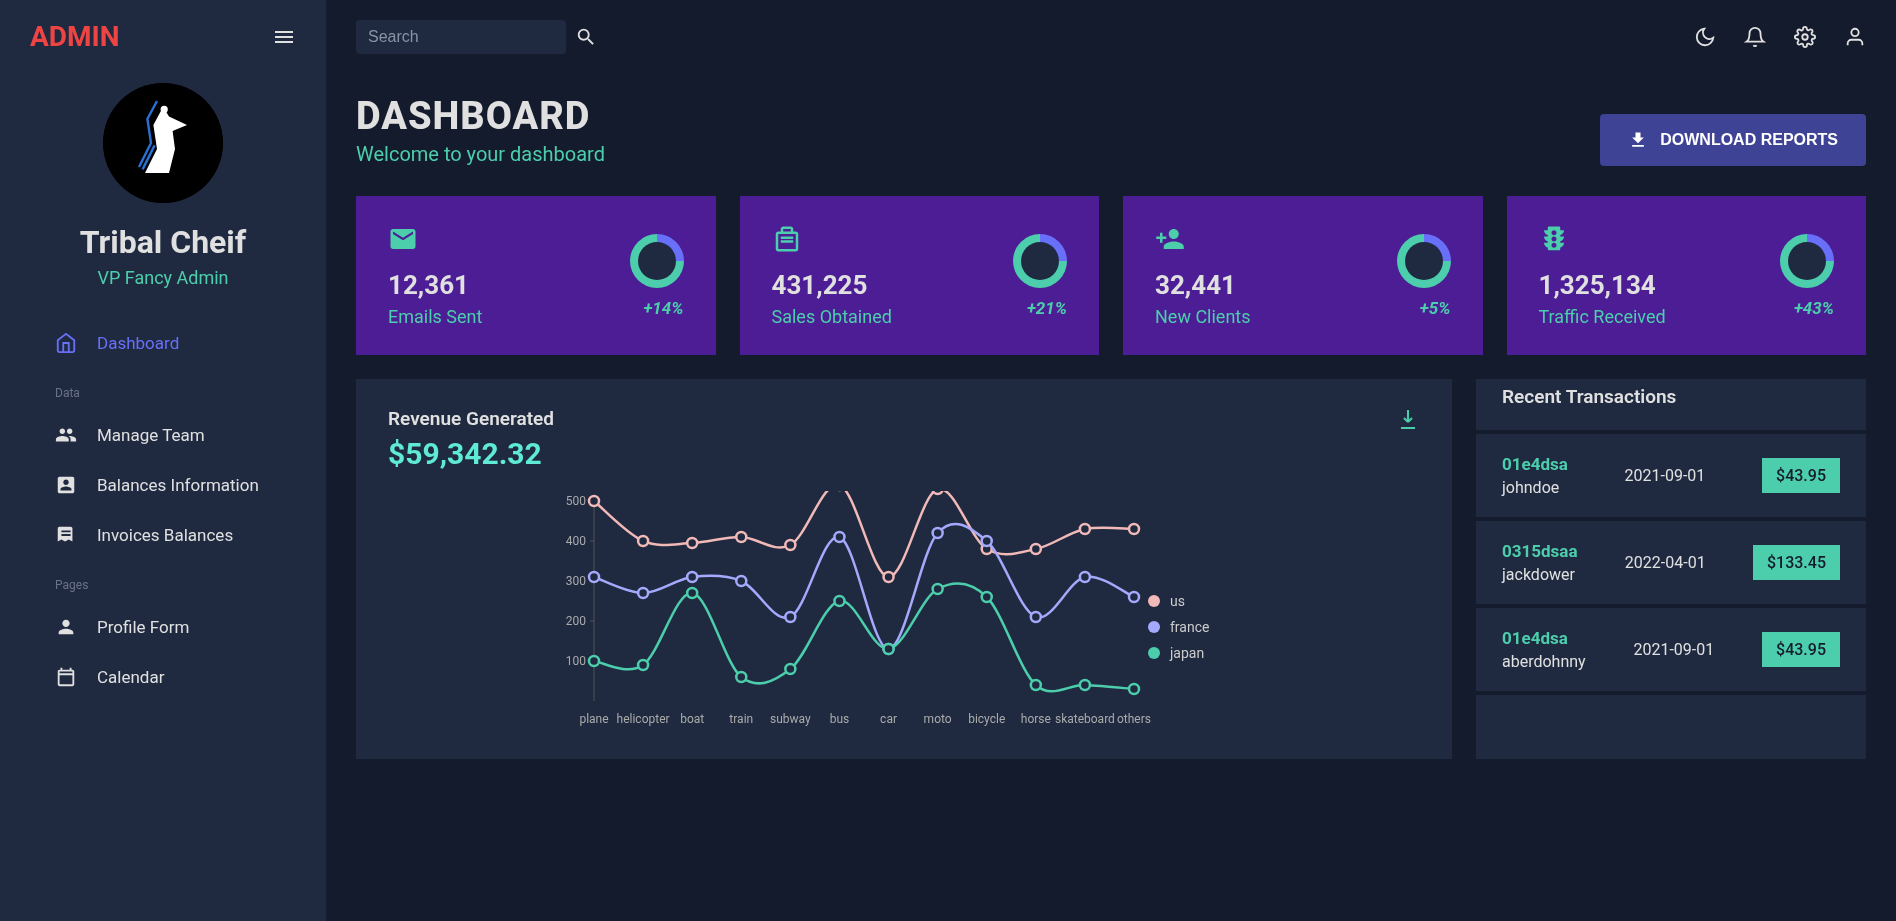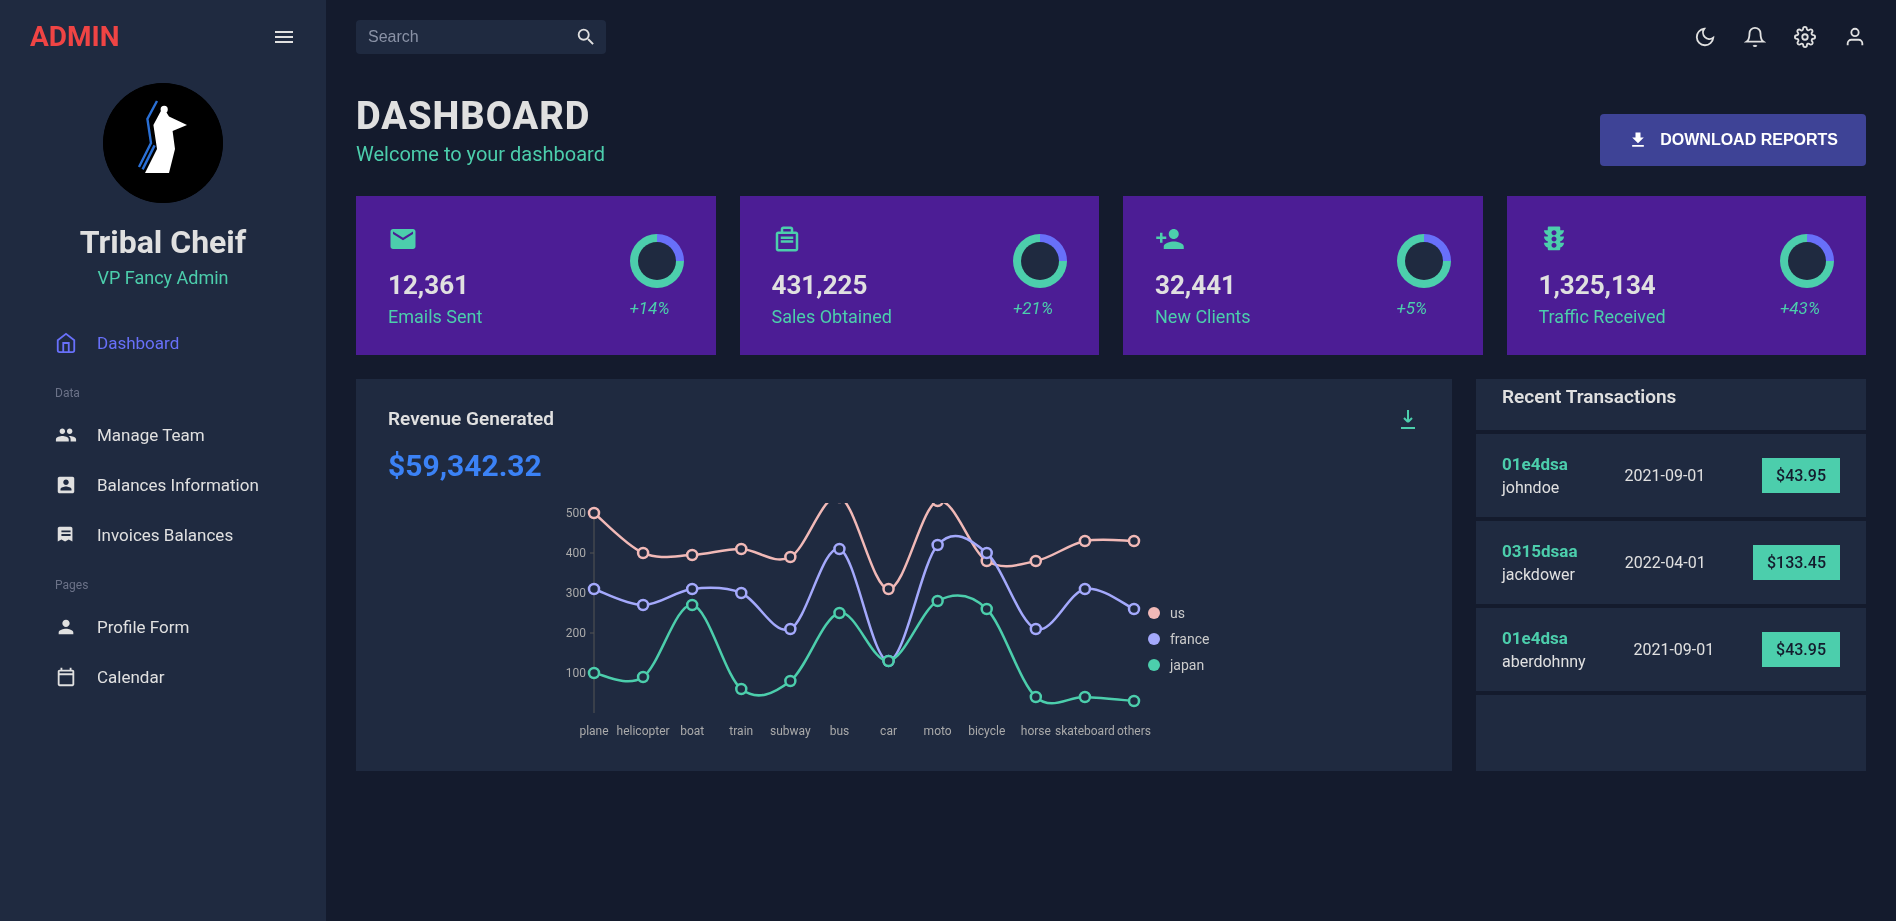--- a/index.html
+++ b/index.html
@@ -16,44 +16,44 @@
 .avatar svg { width: 100%; height: 100%; }
 .profile-name { font-size: 32px; font-weight: 700; color: #e0e0e0; margin-bottom: 6px; }
 .profile-role { font-size: 18px; color: #4cceac; }
 .nav-group-title { color: #6b7288; font-size: 12px; padding: 18px 55px 10px; }
 .nav-item { display: flex; align-items: center; gap: 20px; padding: 14px 55px; color: #e0e0e0; cursor: pointer; font-size: 17px; }
 .nav-item.active { color: #6870fa; }
 .nav-item.active .nav-icon { color: #6870fa; }
 .nav-icon { width: 22px; height: 22px; display: flex; align-items: center; justify-content: center; }
 .main { flex: 1; height: 100%; overflow-y: auto; padding: 20px 30px; }
 .topbar { display: flex; justify-content: space-between; align-items: center; margin-bottom: 40px; }
-.search-wrap { display: flex; align-items: center; background: #1f2a40; border-radius: 4px; padding: 6px 12px; width: 250px; }
+.search-wrap { display: flex; align-items: center; background: #1f2a40; border-radius: 4px; padding: 6px 12px; width: 210px; }
 .search-input { background: none; border: none; color: #e0e0e0; flex: 1; font-size: 16px; outline: none; }
 .search-input::placeholder { color: #8a92a6; }
 .topbar-icons { display: flex; gap: 28px; align-items: center; }
 .topbar-icons .icon-btn { color: #e0e0e0; cursor: pointer; }
 .page-header { display: flex; justify-content: space-between; align-items: flex-end; margin-bottom: 30px; }
 .page-title { font-size: 38px; font-weight: 800; color: #e0e0e0; letter-spacing: 1px; }
 .page-subtitle { font-size: 20px; color: #4cceac; margin-top: 4px; }
 .download-btn { background: #3e4396; color: #fff; border: none; padding: 16px 28px; font-size: 16px; font-weight: 700; cursor: pointer; display: flex; align-items: center; gap: 12px; border-radius: 4px; }
 .stat-row { display: grid; grid-template-columns: repeat(4, 1fr); gap: 24px; margin-bottom: 24px; }
 .stat-card { background: #4c1d95; padding: 28px 32px; display: flex; justify-content: space-between; align-items: center; }
 .stat-left { display: flex; flex-direction: column; gap: 6px; }
 .stat-icon { color: #4cceac; margin-bottom: 10px; }
 .stat-value { font-size: 26px; font-weight: 700; color: #e0e0e0; }
 .stat-label { font-size: 18px; color: #4cceac; }
-.stat-right { display: flex; flex-direction: column; align-items: flex-start; gap: 10px; }
+.stat-right { display: flex; flex-direction: column; align-items: flex-end; gap: 10px; font-weight: bold; }
 .ring { width: 54px; height: 54px; border-radius: 50%; background: conic-gradient(#6870fa 0deg 90deg, #4cceac 90deg 360deg); position: relative; }
 .ring::after { content: ''; position: absolute; inset: 8px; background: #1f2a40; border-radius: 50%; }
 .stat-change { font-style: italic; color: #4cceac; font-size: 17px; }
 .content-row { display: grid; grid-template-columns: 1fr 390px; gap: 24px; }
 .chart-panel { background: #1f2a40; padding: 28px 32px; }
 .chart-header { display: flex; justify-content: space-between; align-items: flex-start; margin-bottom: 20px; }
 .chart-title { font-size: 19px; font-weight: 600; color: #e0e0e0; }
-.chart-amount { font-size: 30px; font-weight: 700; color: #3b82f6; margin-top: 18px; }
+.chart-amount { font-size: 30px; font-weight: 700; color: #5eead4; margin-top: 6px; }
 .dl-icon { color: #4cceac; cursor: pointer; }
 .chart-svg { width: 100%; height: 240px; }
 .trans-panel { background: #1f2a40; display: flex; flex-direction: column; overflow: hidden; }
 .trans-header { padding: 6px 26px 22px; border-bottom: 4px solid #141b2d; }
 .trans-title { font-size: 19px; font-weight: 600; color: #e0e0e0; }
 .trans-item { display: flex; justify-content: space-between; align-items: center; padding: 20px 26px; border-bottom: 4px solid #141b2d; }
 .trans-left { display: flex; flex-direction: column; gap: 4px; }
 .trans-id { color: #4cceac; font-weight: 700; font-size: 17px; }
 .trans-user { color: #e0e0e0; font-size: 16px; }
 .trans-date { color: #e0e0e0; font-size: 16px; }

